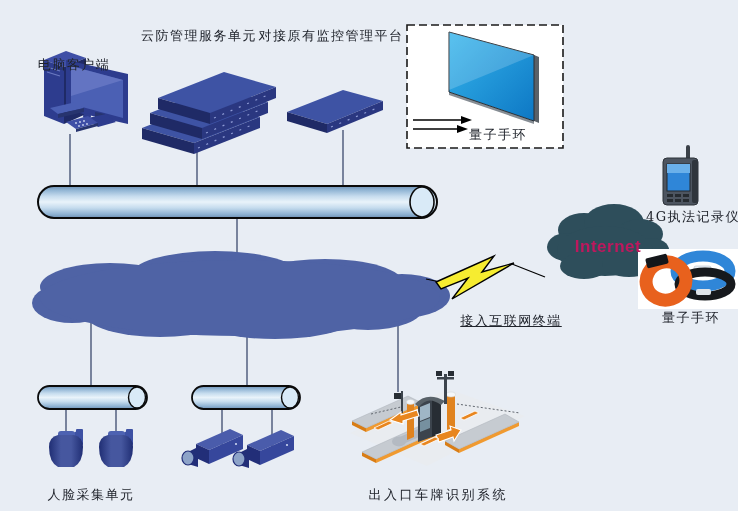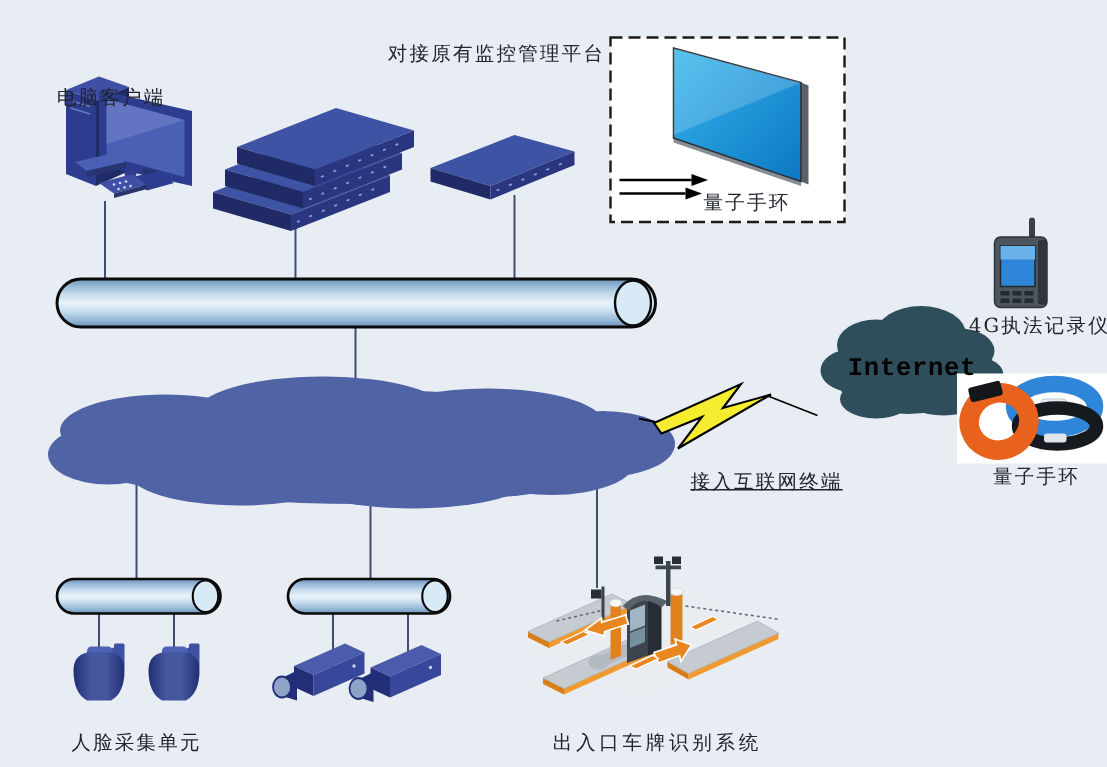--- a/index.html
+++ b/index.html
@@ -18,25 +18,25 @@
     color:#20242c;
     text-align:center;
     font-family:"DejaVu Serif","Liberation Serif",serif;
     white-space:nowrap;
   }
   .lbl-wide{letter-spacing:2.5px;}
   .lbl-internet{
     position:absolute;
     left:553px;top:237px;width:110px;
     text-align:center;
-    color:#000000;
+    color:#be185d;
     font-weight:bold;
     font-size:17px;
     letter-spacing:0.5px;
-    font-family:Liberation Mono, monospace;
+    font-family:Liberation Sans, sans-serif;
   }
 </style>
 </head>
 <body>
 
 <div class="stage">
 
 <svg width="738" height="511" viewBox="0 0 738 511">
   <defs>
     <linearGradient id="cylGrad" x1="0" y1="0" x2="0" y2="1">
@@ -281,20 +281,21 @@
     <polygon points="196,444 230,429 243,435 209,450" fill="#4a5cab"></polygon>
     <polygon points="196,444 209,450 209,464 196,458" fill="#222e78"></polygon>
     <polygon points="209,450 243,435 243,449 209,464" fill="#36479c"></polygon>
     <polygon points="188,452 198,447 198,467 188,464" fill="#222e78"></polygon>
     <ellipse cx="188" cy="458" rx="6" ry="7" fill="#8da3c8" stroke="#222e78" stroke-width="1.2"></ellipse>
     <circle cx="236" cy="444" r="1.1" fill="#cdd6f0"></circle>
   </g>
 </svg>
 
 <div class="lbl" style="left:14px;top:27px;width:120px;margin-top:29px;">电脑客户端</div>
+<div class="lbl" style="left:139px;top:27px;width:120px;">云防管理服务单元</div>
 <div class="lbl" style="left:256px;top:27px;width:150px;">对接原有监控管理平台</div>
 <div class="lbl" style="left:448px;top:126px;width:100px;">量子手环</div>
 <div class="lbl" style="left:633px;top:208px;width:120px;">4G执法记录仪</div>
 <div class="lbl-internet">Internet</div>
 <div class="lbl" style="left:451px;top:312px;width:120px;text-decoration:underline;">接入互联网终端</div>
 <div class="lbl" style="left:631px;top:309px;width:120px;">量子手环</div>
 <div class="lbl" style="left:31px;top:486px;width:120px;">人脸采集单元</div>
 <div class="lbl lbl-wide" style="left:348px;top:486px;width:160px;text-align:right;">出入口车牌识别系统</div>
 
 </div>

